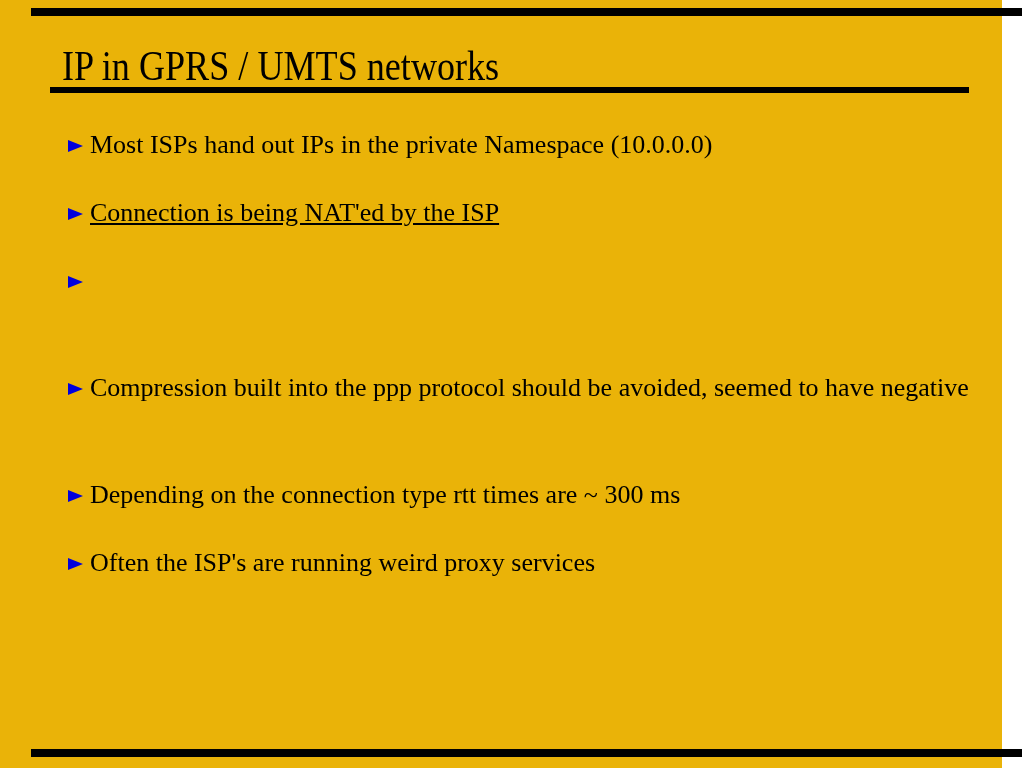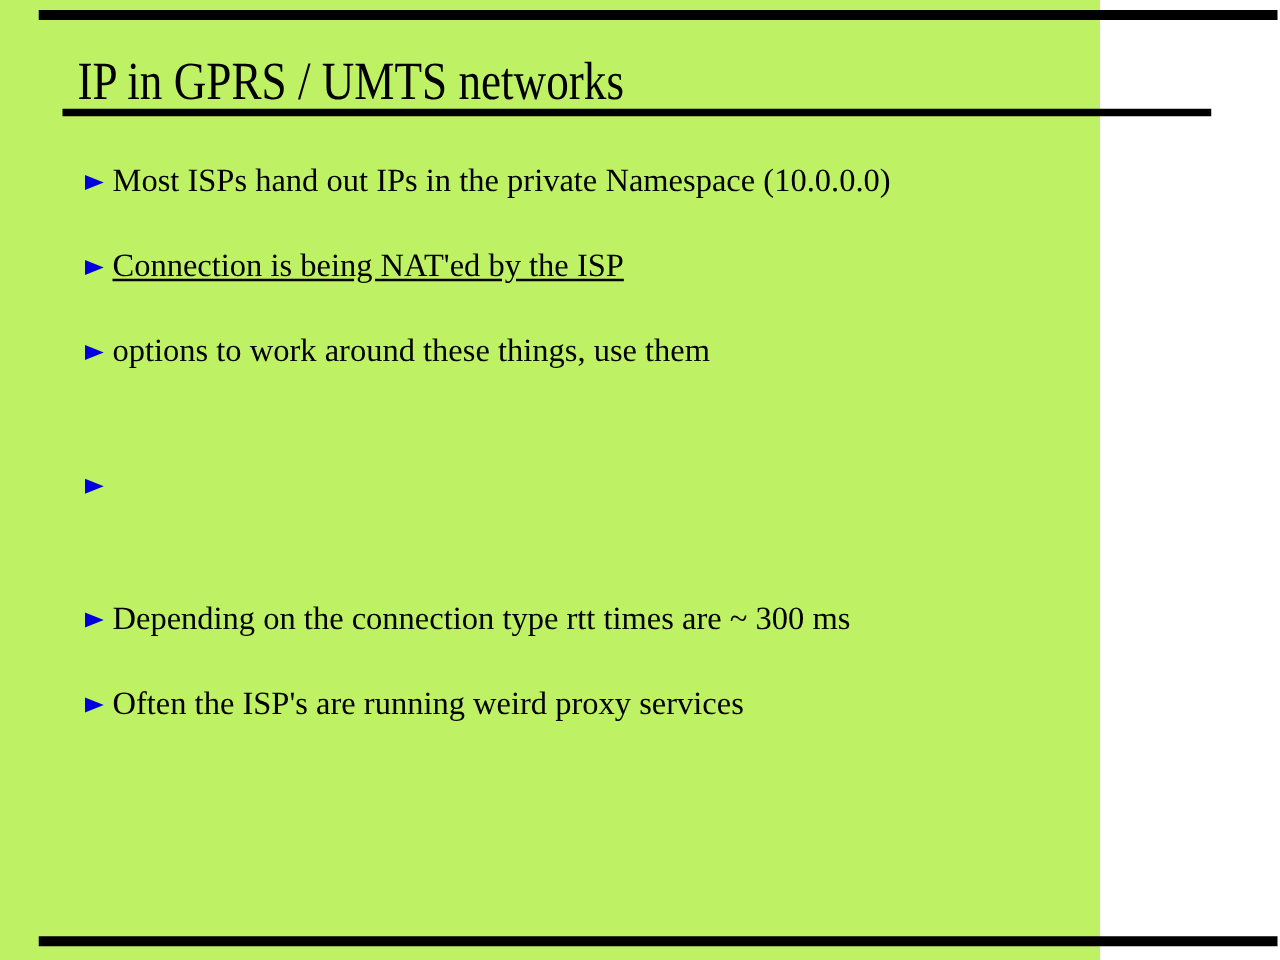--- a/index.html
+++ b/index.html
@@ -4,23 +4,23 @@
 <style>
   * { margin: 0; padding: 0; box-sizing: border-box; }
   html, body { width: 1024px; height: 768px; }
   body {
     font-family: "Liberation Serif", "DejaVu Serif", serif;
     background: #ffffff;
     overflow: hidden;
   }
   .slide {
     position: relative;
-    width: 880px;
+    width: 1002px;
     height: 768px;
-    background: #bef264;
+    background: #eab308;
   }
   .edge-bar {
     position: absolute;
     left: 31px;
     width: 991px;
     height: 8px;
     background: #000000;
   }
   .edge-bar.top { top: 8px; }
   .edge-bar.bottom { top: 749px; }
@@ -97,25 +97,25 @@
       <div class="line">Most ISPs hand out IPs in the private Namespace (10.0.0.0)</div>
     </li>
 
     <li class="bullet b2">
       <span class="marker"></span>
       <div class="line">Connection is being NAT'ed by the ISP</div>
     </li>
 
     <li class="bullet b3">
       <span class="marker"></span>
-      <div class="line">options to work around these things, use them</div>
     </li>
 
     <li class="bullet b4">
       <span class="marker"></span>
+      <div class="line">Compression built into the ppp protocol should be avoided, seemed to have negative</div>
     </li>
 
     <li class="bullet b5">
       <span class="marker"></span>
       <div class="line">Depending on the connection type rtt times are ~ 300 ms</div>
     </li>
 
     <li class="bullet b6">
       <span class="marker"></span>
       <div class="line">Often the ISP's are running weird proxy services</div>

